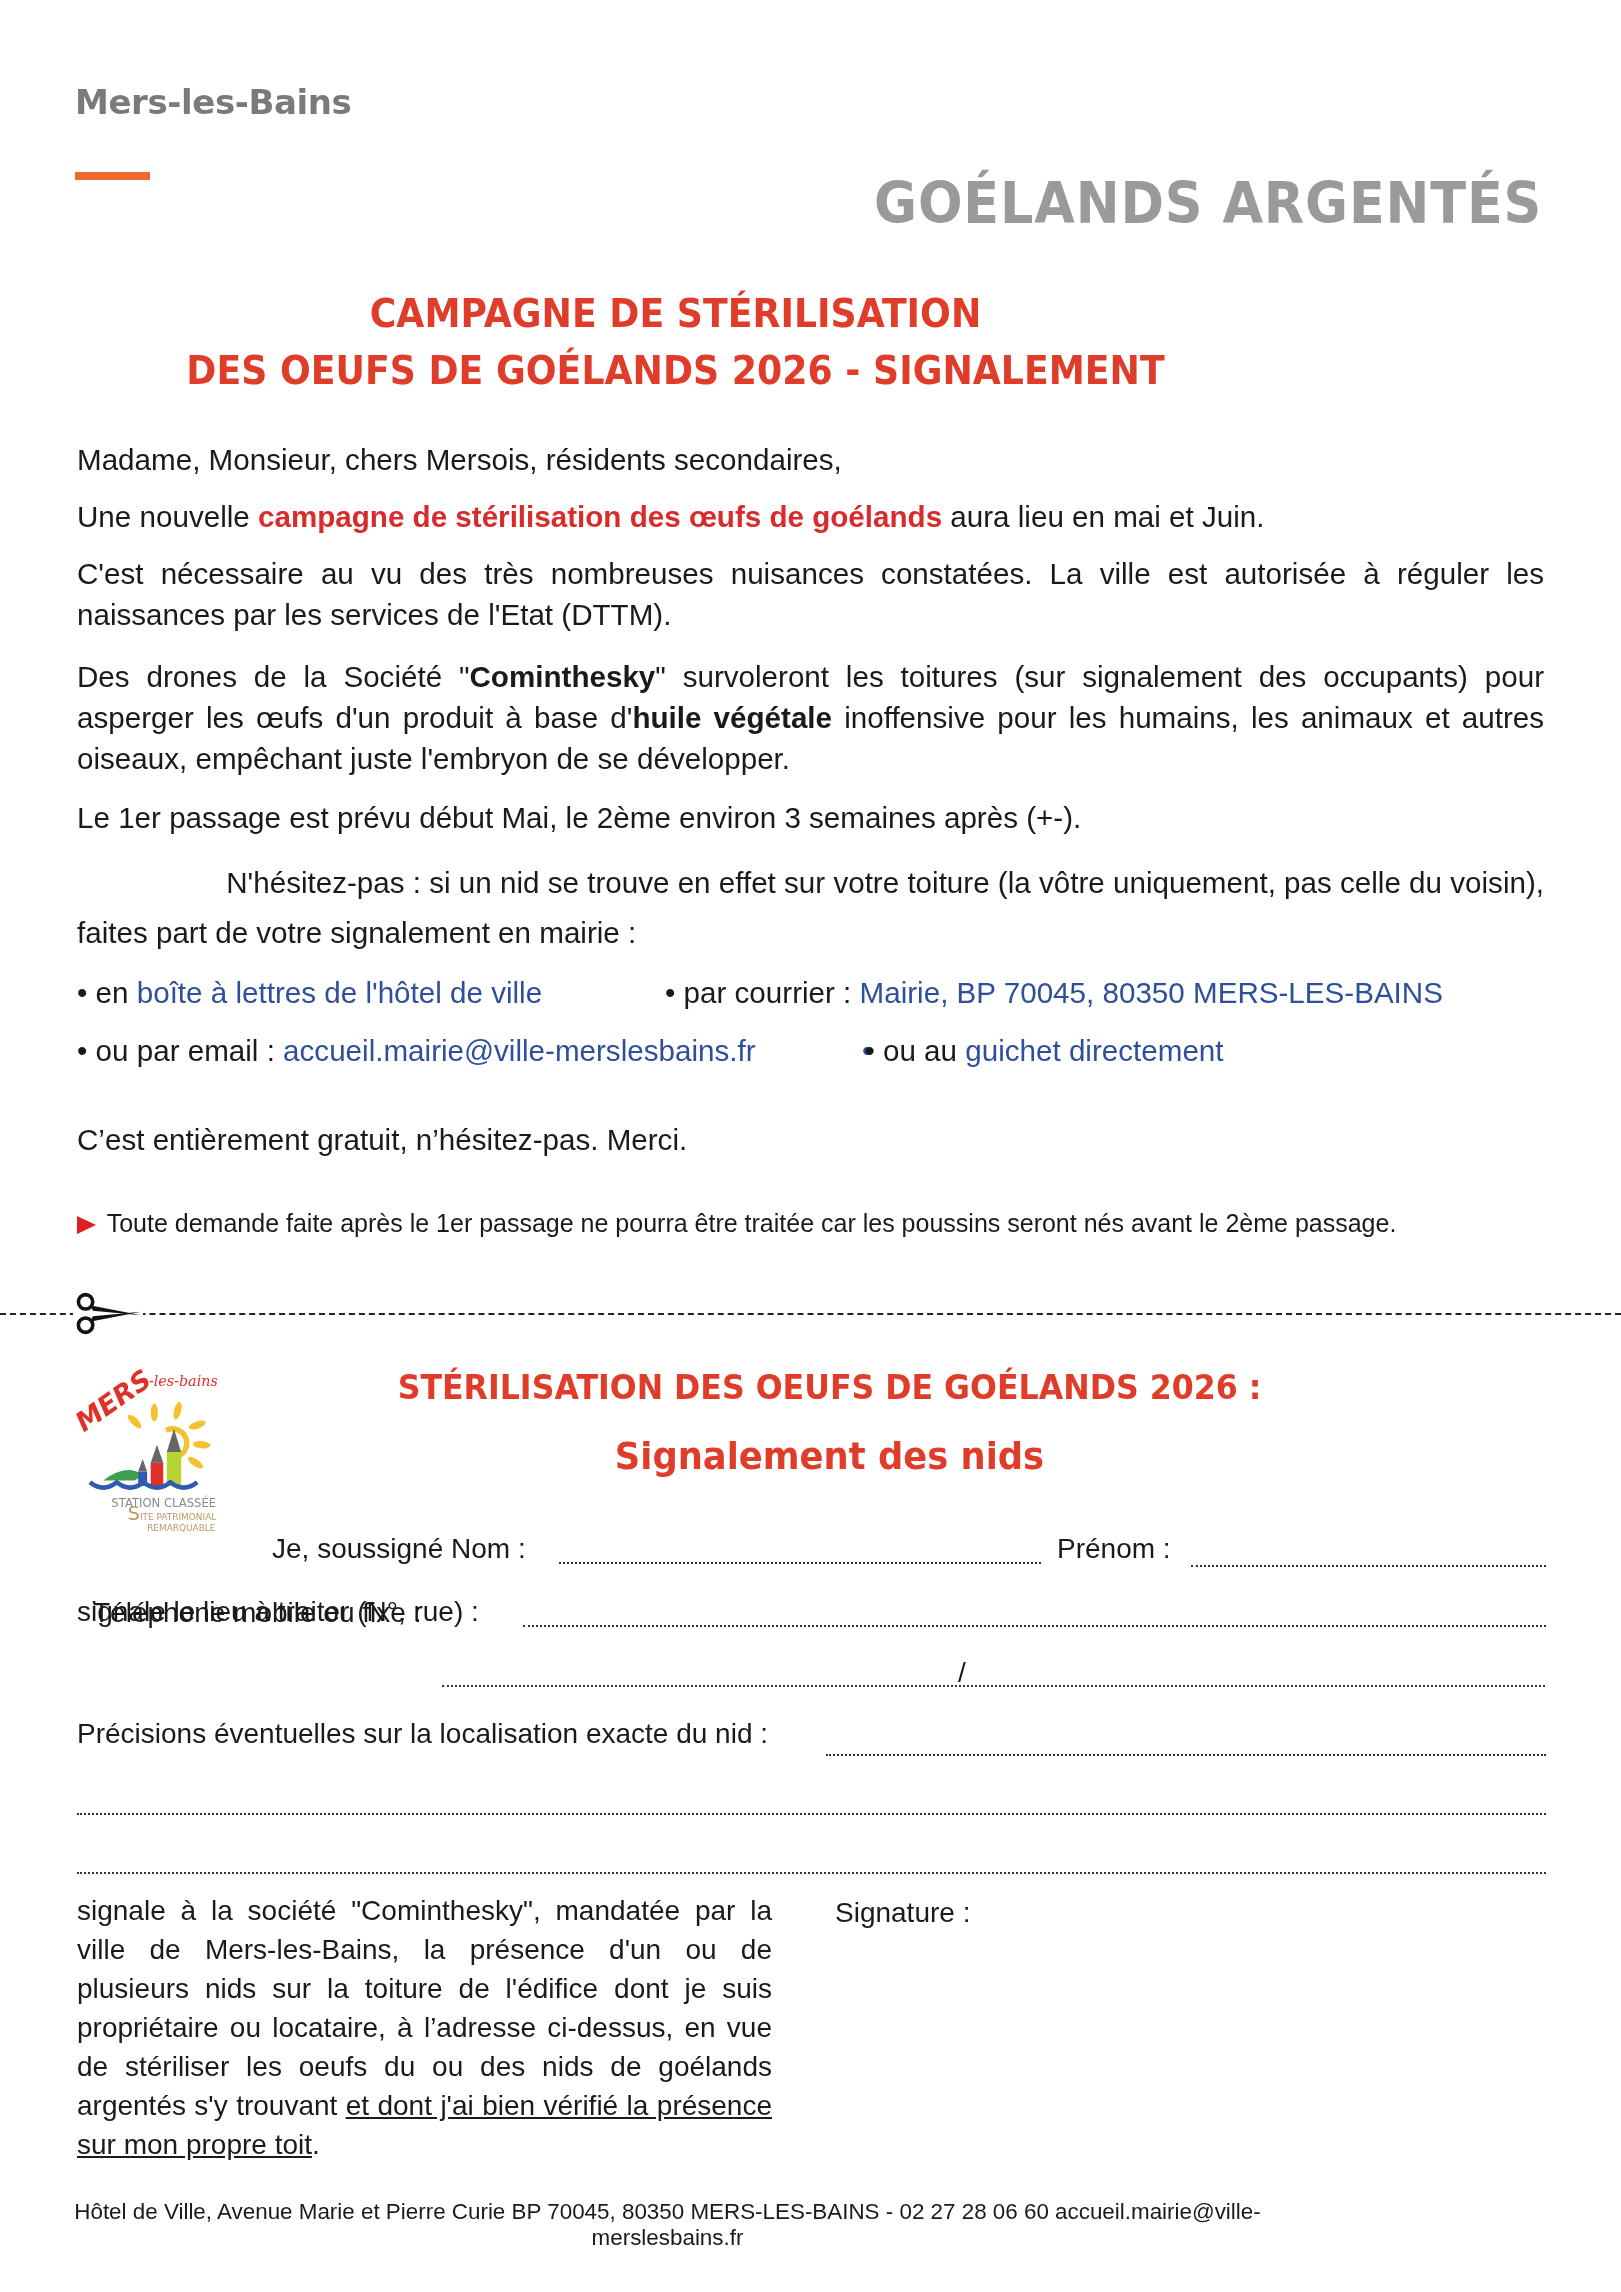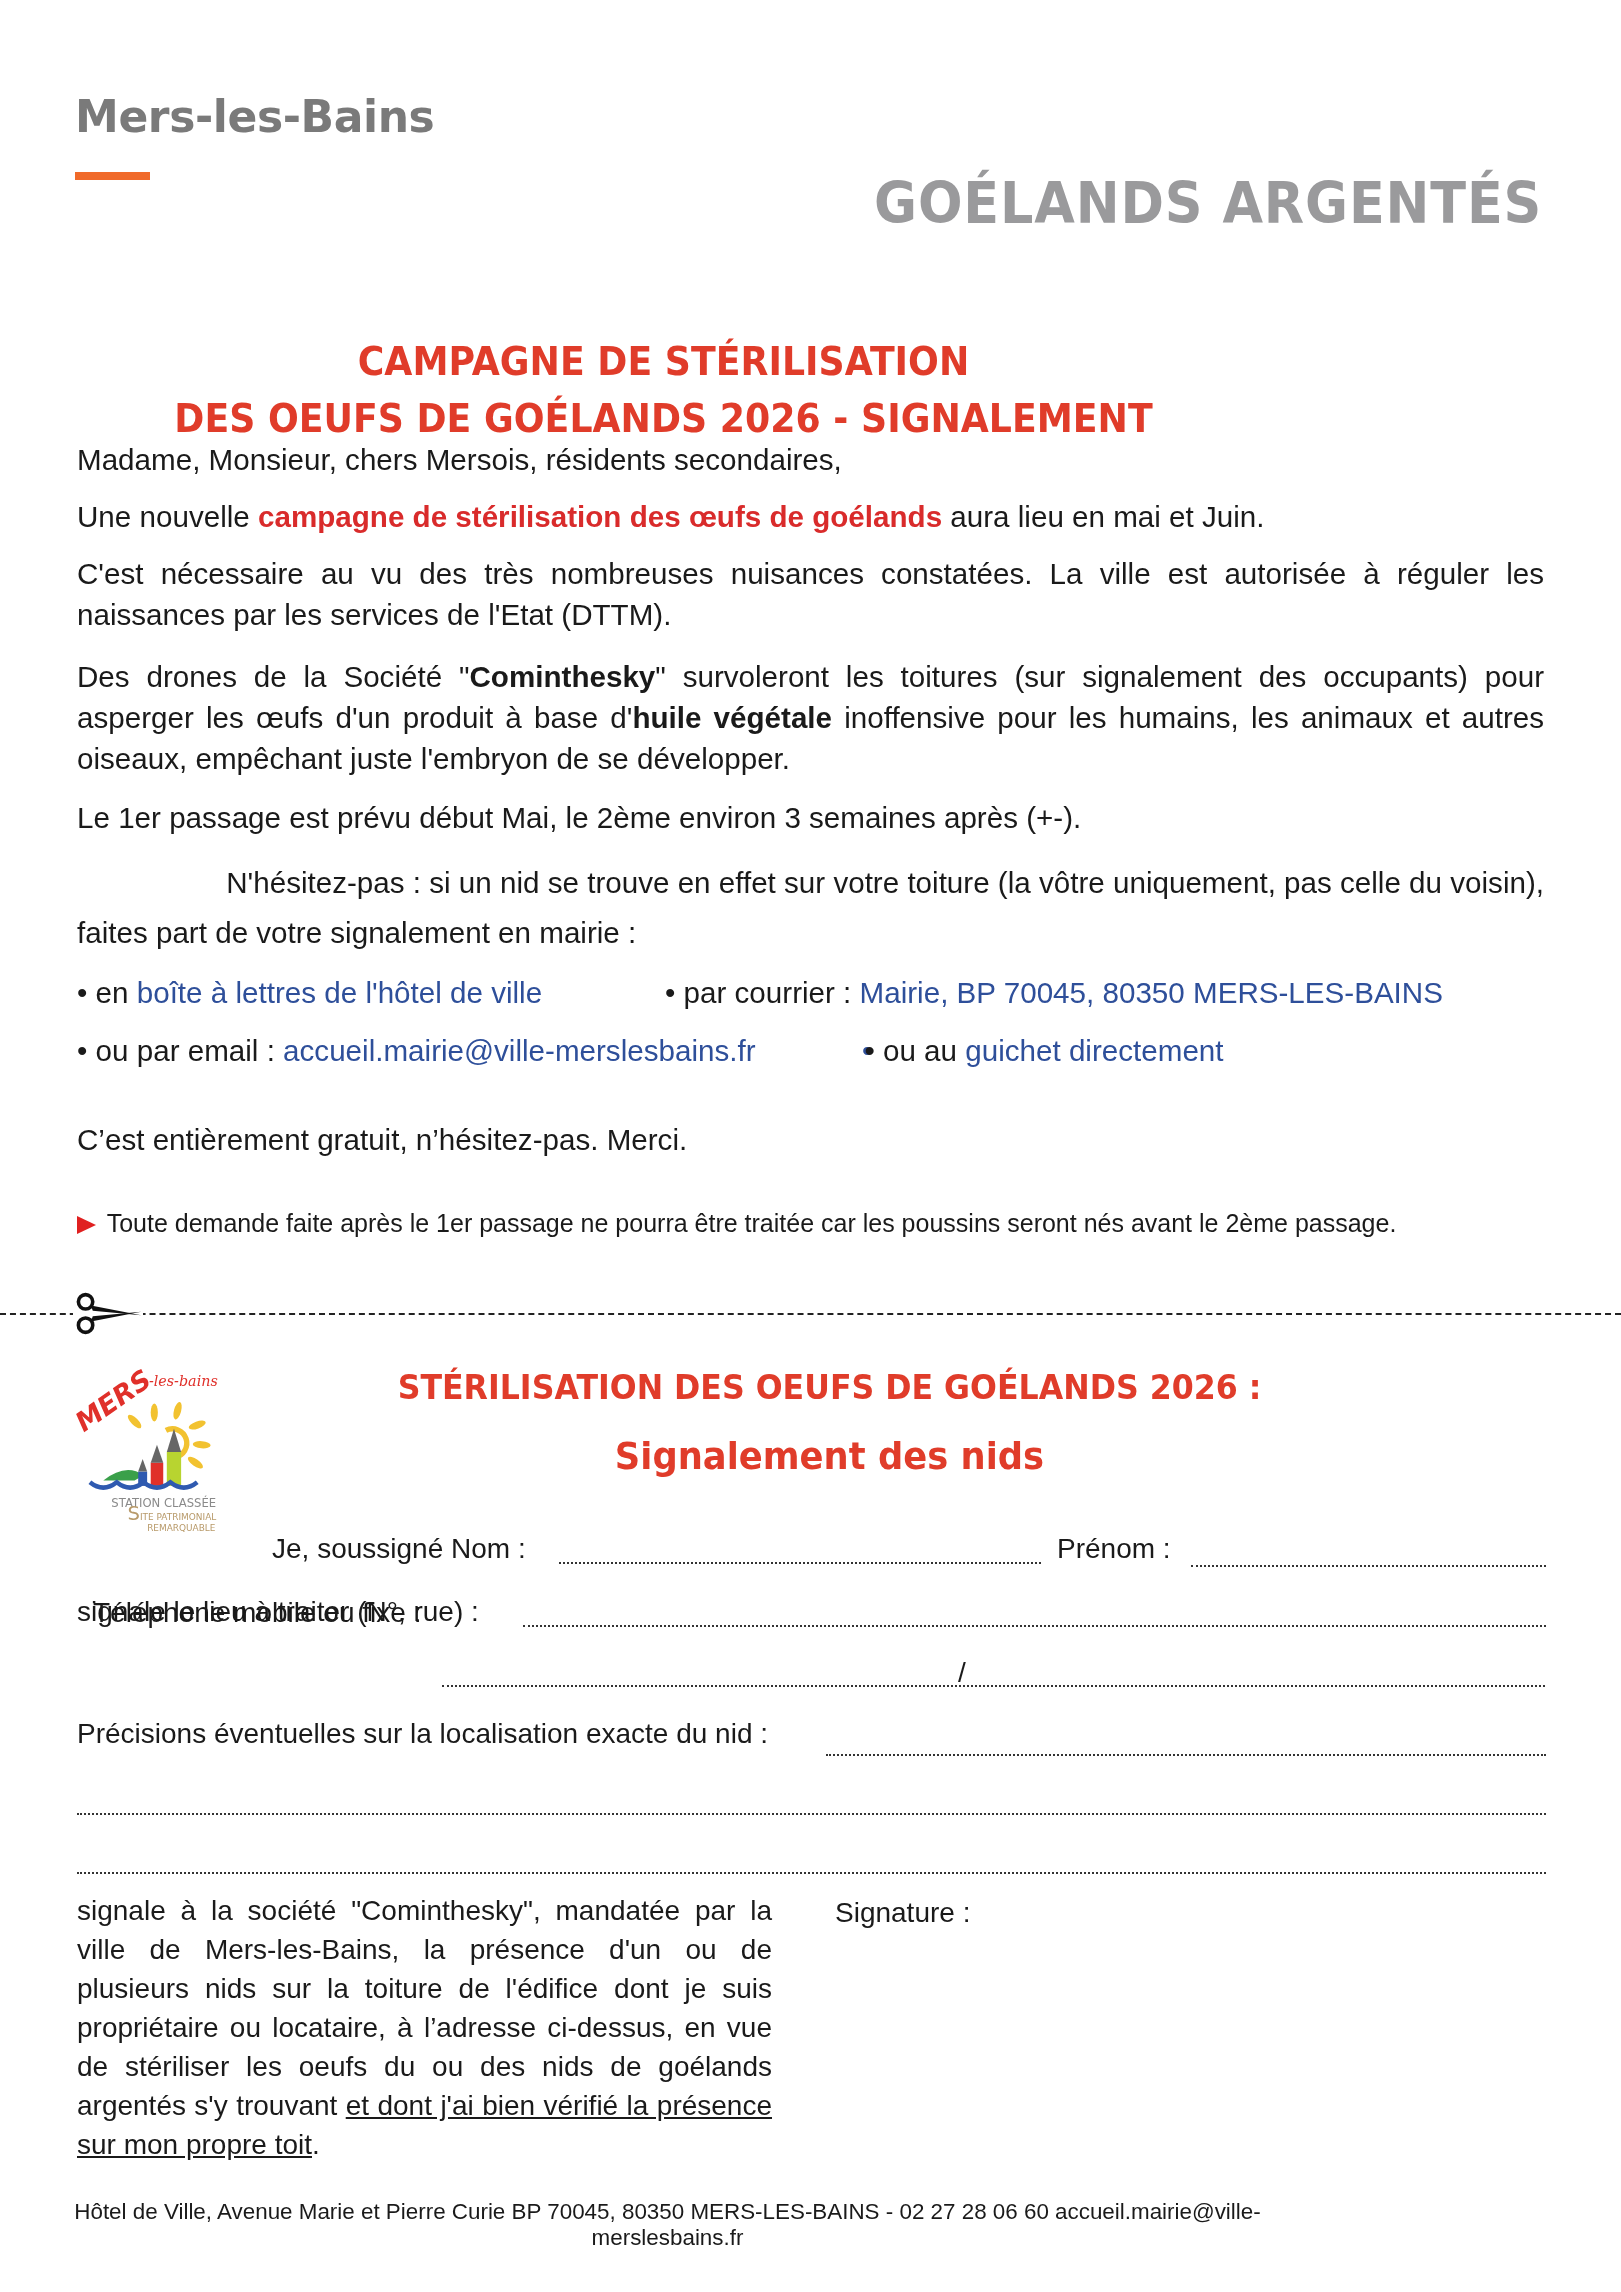--- a/index.html
+++ b/index.html
@@ -1,22 +1,22 @@
 <!DOCTYPE html>
 <html style="font-size:14.3px"><head>
 <meta charset="utf-8">
 <style>
   html, body { margin:0; padding:0; background:#ffffff; }
   body { width:1621px; height:2293px; position:relative; overflow:hidden;
          font-family:"Liberation Sans", sans-serif; color:#1a1a1a; }
   .abs { position:absolute; }
-  .brand { left:75px; top:82px; font-size:44px; font-weight:bold; color:#7a7a7a; letter-spacing:-0.4px; font-family:"DejaVu Sans", sans-serif;margin-top:9px; }
+  .brand { left:75px; top:82px; font-size:34px; font-weight:bold; color:#7a7a7a; letter-spacing:-0.4px; font-family:"DejaVu Sans", sans-serif; }
   .orange-bar { left:75px; top:172px; width:75px; height:8px; background:#f06a2a; }
   .main-title { right:79px; top:170px; font-size:57px; font-weight:bold; color:#9a9a9c; letter-spacing:0.9px; font-family:"DejaVu Sans", sans-serif; transform:scaleX(0.92); transform-origin:right center; }
-  .campaign-title { left:4px; width:1319px; top:285px; text-align:center; color:#e03c2a; font-weight:bold; font-size:39px; line-height:57px; font-family:"DejaVu Sans", sans-serif;margin-top:48px; }
+  .campaign-title { left:16px; width:1319px; top:285px; text-align:center; color:#e03c2a; font-weight:bold; font-size:39px; line-height:57px; font-family:"DejaVu Sans", sans-serif; }
   .campaign-title div { transform:scaleX(0.93); }
   .red { color:#d92b2b; font-weight:bold; }
   .blue { color:#2e4f9a; }
   .p { position:absolute; left:77px; width:1467px; margin:0; font-size:29.6px; line-height:41px; text-align:justify; }
   .note { position:absolute; left:77px; top:1209px; font-size:25px; color:#1a1a1a; }
   .tri { display:inline-block; width:0; height:0; border-top:9.9px solid transparent; border-bottom:9.9px solid transparent; border-left:19.7px solid #e02020; margin-right:10.7px; vertical-align:-1.8px; }
   .cut-line { left:0; top:1313px; width:1621px; border-top:2.7px dashed #222; }
   .scissors { left:73px; top:1291px; width:70px; height:45px; background:#fff; }
   .logo { left:72px; top:1366px; width:161px; height:170px; }
   .form-title { left:0; width:1621px; top:1368px; text-align:center; color:#e03c2a; font-weight:bold; font-family:"DejaVu Sans", sans-serif;padding-left:19px; }

